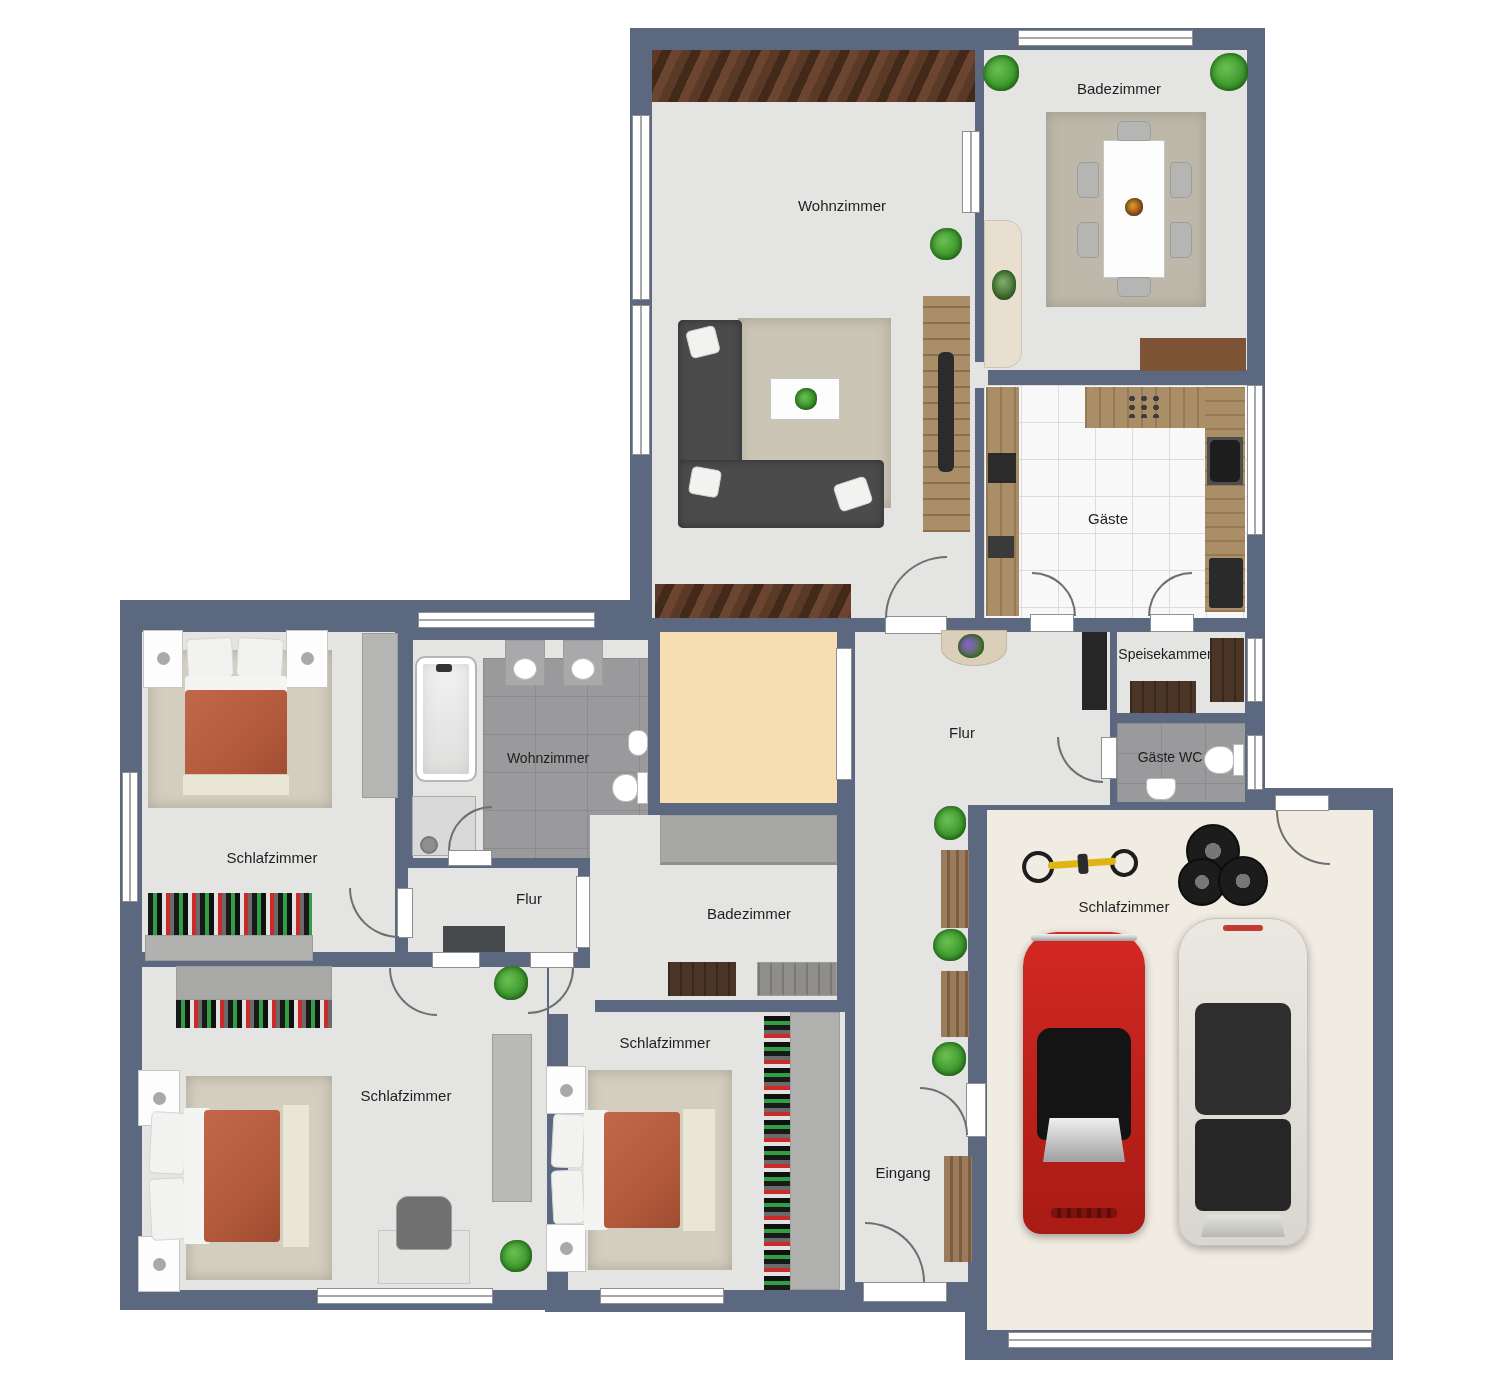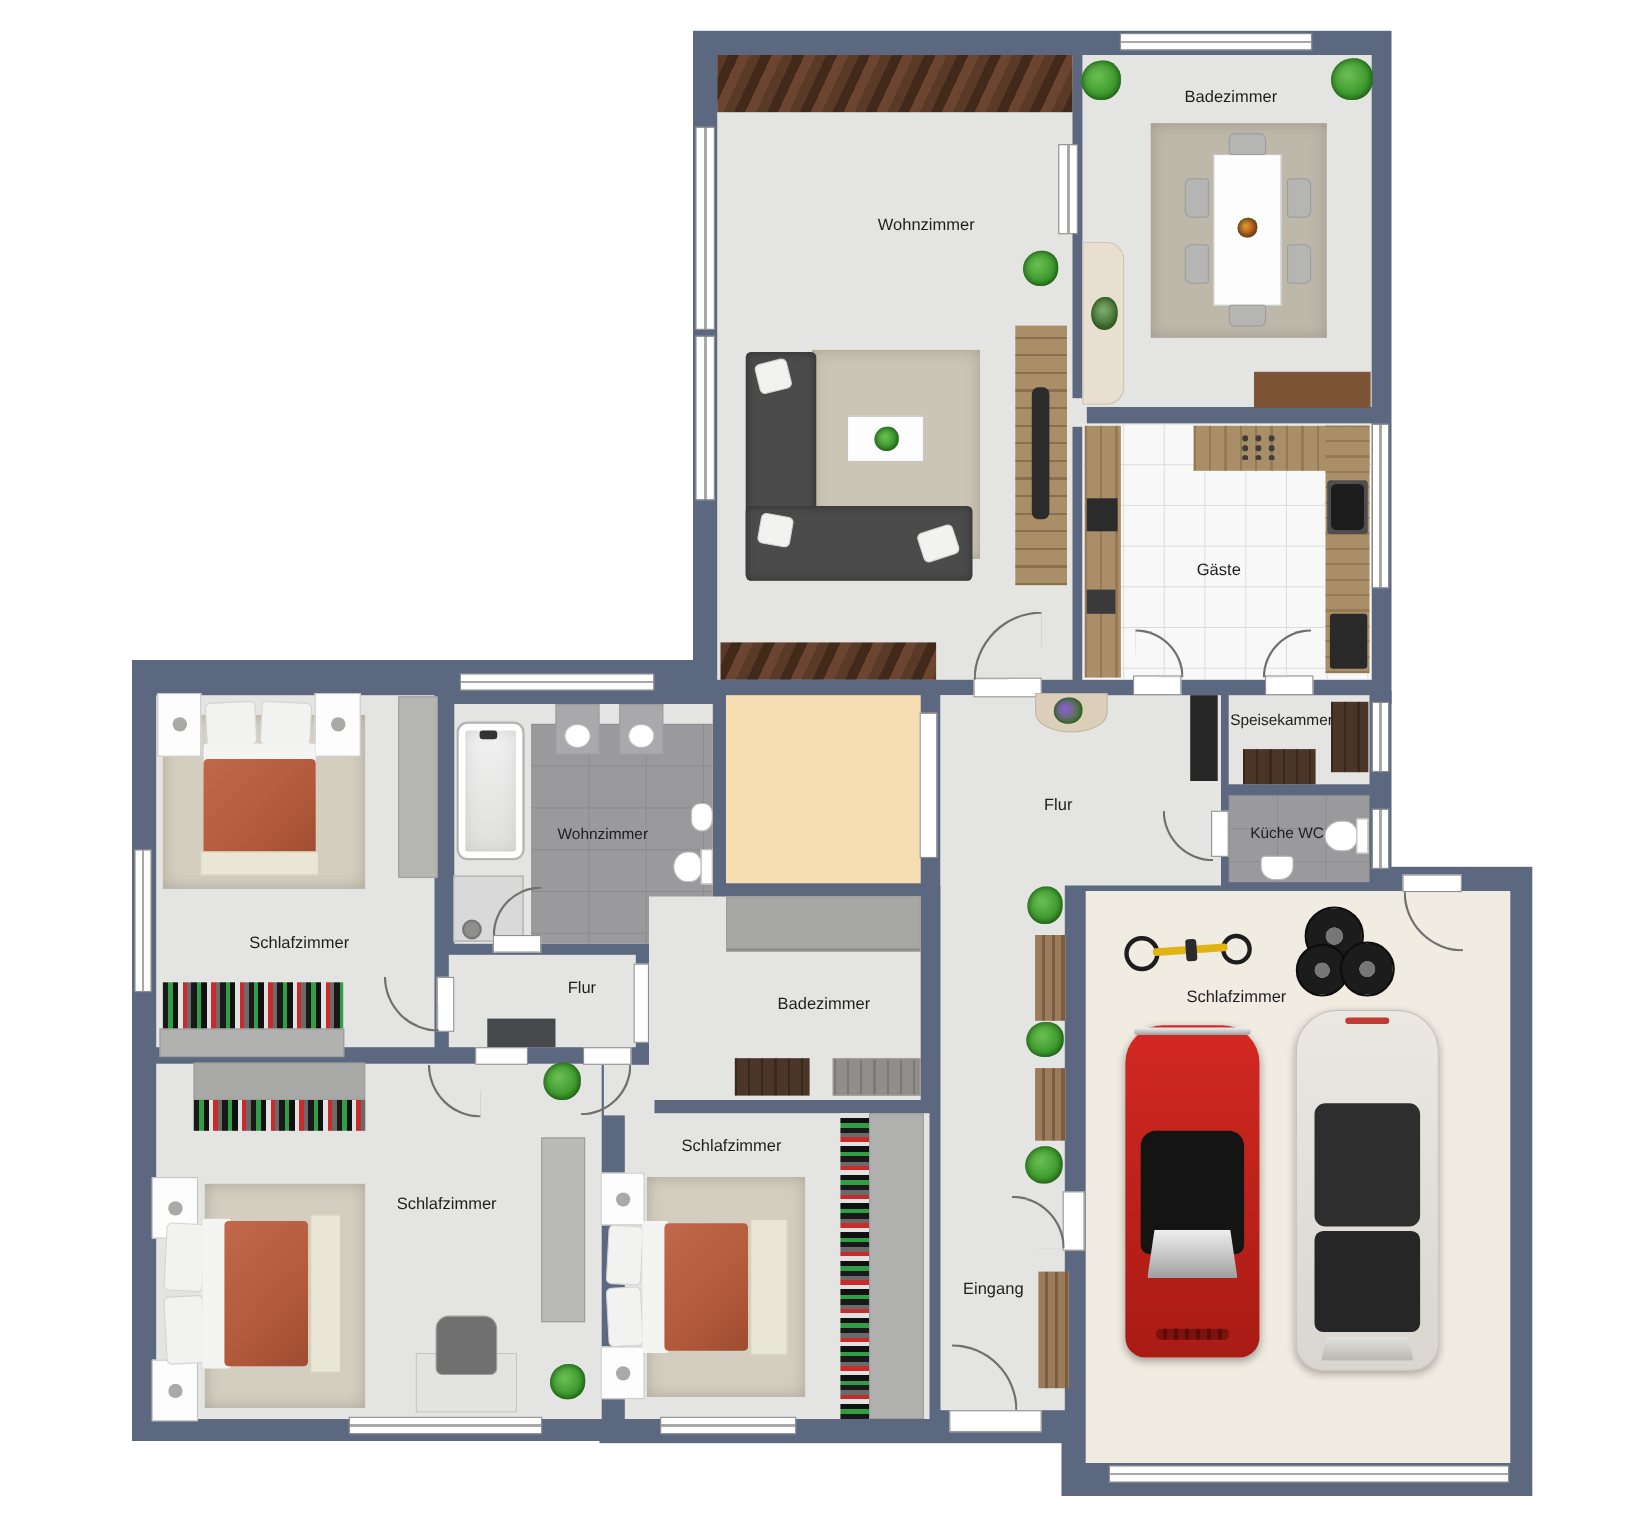--- a/index.html
+++ b/index.html
@@ -131,21 +131,21 @@
   <div class="arc arc-tr" style="left:1032px;top:572px;width:44px;height:44px;"></div>
   <div class="doorleaf" style="left:1150px;top:614px;width:44px;height:18px;"></div>
   <div class="arc arc-tl" style="left:1148px;top:572px;width:44px;height:44px;"></div>
   <div class="window v" style="left:1247px;top:385px;width:16px;height:150px;"></div>
 
   <div class="label" style="left:1165px;top:654px;font-size:14px;">Speisekammer</div>
   <div class="darkwood" style="left:1130px;top:681px;width:66px;height:32px;"></div>
   <div class="darkwood" style="left:1210px;top:638px;width:34px;height:64px;"></div>
   <div class="window v" style="left:1247px;top:638px;width:16px;height:64px;"></div>
 
-  <div class="label" style="left:1170px;top:757px;font-size:14px;">Küche WC</div>
+  <div class="label" style="left:1170px;top:757px;font-size:14px;">Gäste WC</div>
   <div class="fixture" style="left:1204px;top:746px;width:30px;height:28px;border-radius:50% 40% 40% 50%;"></div>
   <div class="fixture" style="left:1233px;top:744px;width:11px;height:32px;"></div>
   <div class="fixture" style="left:1146px;top:778px;width:30px;height:22px;border-radius:4px 4px 12px 12px;"></div>
   <div class="doorleaf" style="left:1101px;top:737px;width:16px;height:42px;"></div>
   <div class="arc arc-bl" style="left:1057px;top:737px;width:46px;height:46px;"></div>
   <div class="window v" style="left:1247px;top:735px;width:16px;height:55px;"></div>
 
   <div class="label" style="left:962px;top:732px;">Flur</div>
   <div class="abs" style="left:941px;top:630px;width:66px;height:36px;background:#dbcfb9;border:1px solid #c3b79f;border-radius:0 0 50% 50%;box-sizing:border-box;"></div>
   <div class="plant" style="left:958px;top:634px;width:26px;height:24px;background:radial-gradient(circle at 38% 42%,#8a5fd6,#4c7a2e 75%);"></div>

